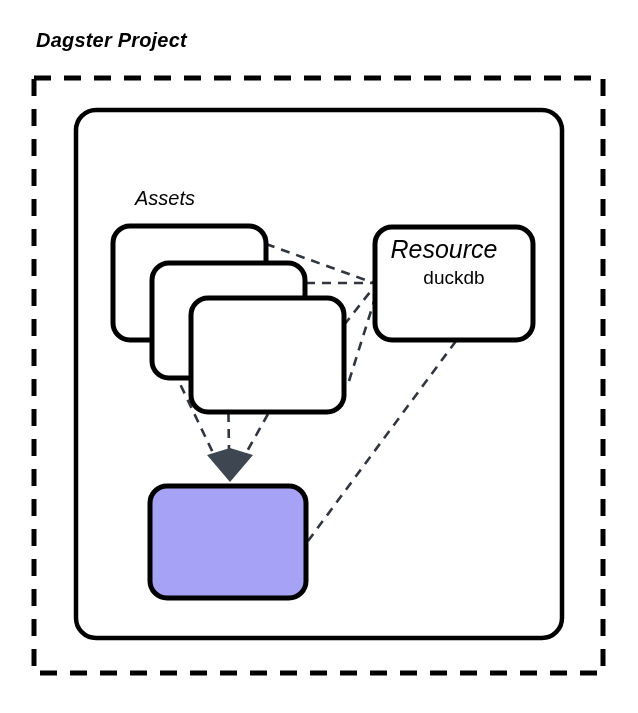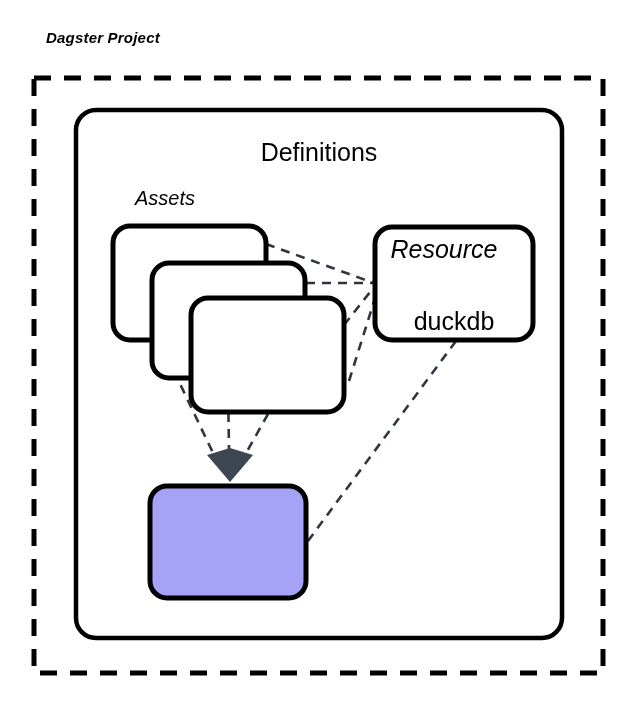--- a/index.html
+++ b/index.html
@@ -9,39 +9,39 @@
     color:#000000;
     overflow:hidden;
     position:relative;
   }
   #stage{position:absolute;left:0;top:0;width:638px;height:713px;}
   #svg-layer{position:absolute;left:0;top:0;width:638px;height:713px;}
 
   .txt{position:absolute;white-space:pre;line-height:1.05;}
 
   #project-title{
-    left:46px;top:30px;
-    font-size:15px;font-style:italic;font-weight:600;
+    left:36px;top:30px;
+    font-size:20px;font-style:italic;font-weight:600;
     letter-spacing:.2px;
   }
   #definitions-label{
     left:0;top:139px;width:638px;text-align:center;
     font-size:25px;font-style:normal;font-weight:400;
   }
   #assets-label{
     left:65px;top:188px;width:200px;text-align:center;
     font-size:20px;font-style:italic;font-weight:400;
   }
   #resource-label{
     left:344px;top:188px;width:200px;text-align:center;
     font-size:25px;font-style:italic;font-weight:400;margin-top:48px;
   }
   #duckdb-label{
     left:375px;top:268px;width:158px;text-align:center;
-    font-size:25px;font-weight:400;margin-top:40px;
+    font-size:19px;font-weight:400;
   }
   #orders-label{
     left:150px;top:509px;width:156px;text-align:center;
     font-size:25px;font-weight:400;line-height:1.28;
   }
 </style>
 </head>
 <body>
 
 <div id="stage">
@@ -72,21 +72,20 @@
     <rect x="375" y="227" width="158" height="113" rx="17" ry="17" fill="#ffffff" stroke="#000000" stroke-width="5"></rect>
 
     <polygon points="207,455 253,455 230,482" fill="#3e4652"></polygon>
     <polygon points="207,455 230,448 253,455" fill="#3e4652"></polygon>
 
     <rect x="150" y="486" width="156" height="112" rx="17" ry="17" fill="#a6a2f5" stroke="#000000" stroke-width="5"></rect>
   </svg>
 
   <div class="txt" id="project-title">Dagster Project</div>
 
-  <div class="txt" id="definitions-label">Definitions</div>
 
   <div class="txt" id="assets-label">Assets</div>
 
   <div class="txt" id="resource-label">Resource</div>
 
   <div class="txt" id="duckdb-label">duckdb</div>
 
   <div id="orders-label" class="txt">
   </div>
 

